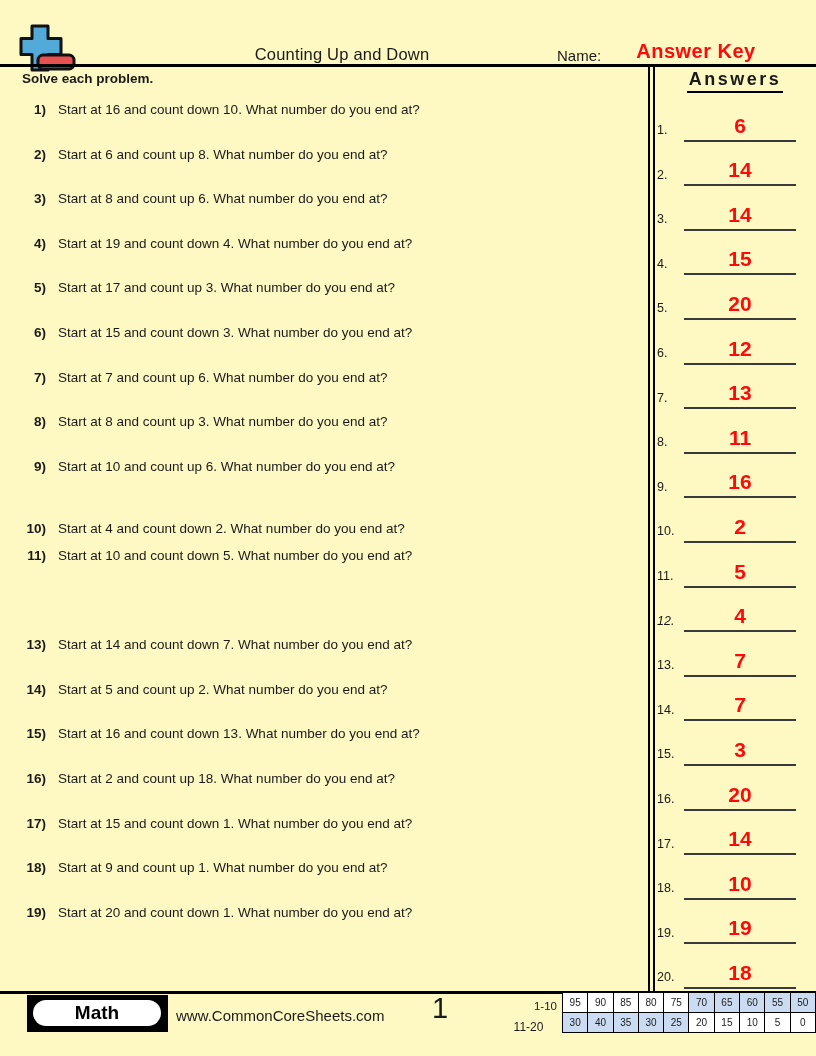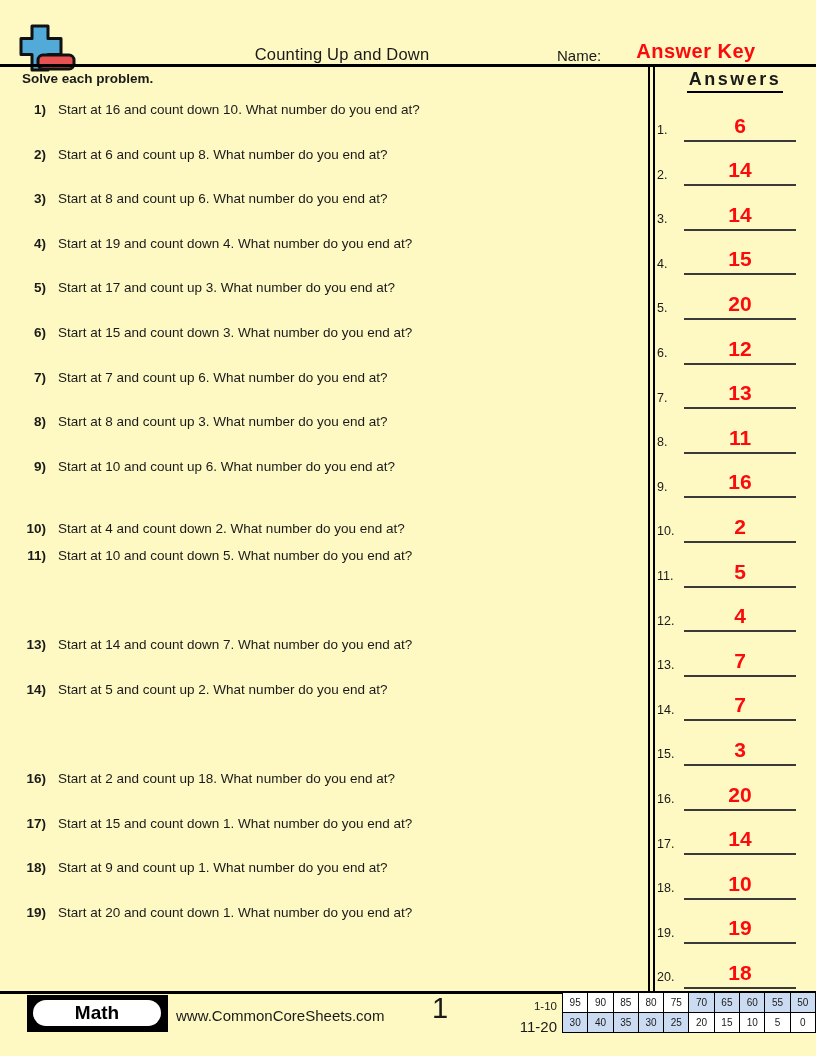--- a/index.html
+++ b/index.html
@@ -28,21 +28,21 @@
   .a-val{position:absolute;left:684px;width:112px;text-align:center;font-size:21px;font-weight:bold;line-height:24px;}
   .a-line{position:absolute;left:684px;width:112px;height:0;border-top:2px solid #3a3a3a;}
   
   .footer-line{position:absolute;left:0;top:991px;width:816px;height:3px;background:#000;}
   .math-badge{position:absolute;left:27px;top:995px;width:141px;height:37px;background:#000;}
   .math-pill{position:absolute;left:6px;top:5px;right:7px;bottom:6px;background:#fff;border-radius:14px;
              display:flex;align-items:center;justify-content:center;font-size:19px;font-weight:bold;color:#000;}
   .website{position:absolute;left:176px;top:1007px;font-size:15px;}
   .page-num{position:absolute;left:410px;top:992px;width:60px;text-align:center;font-size:29px;}
   .score-label-1{position:absolute;left:500px;top:996px;width:57px;height:20px;font-size:11.5px;text-align:right;line-height:20px;}
-  .score-label-2{position:absolute;left:500px;top:1017px;width:57px;height:20px;font-size:15px;text-align:right;line-height:20px;}
+  .score-label-2{position:absolute;left:500px;top:1017px;width:57px;height:20px;font-size:12px;text-align:center;line-height:20px;}
   table.score{position:absolute;left:562px;top:992px;border-collapse:collapse;}
   table.score td{width:23px;height:19px;border:1.5px solid #000;font-size:10px;text-align:center;padding:0 3px;background:#fff;}
 </style>
 </head>
 <body>
 
 <div class="page">
 
   <svg class="logo" viewBox="0 0 58 50">
     <path d="M13 2 h16 v12.5 h13 v16 h-13 v15.5 h-16 v-15.5 h-11 v-16 h11 z" stroke="#111" stroke-width="3" stroke-linejoin="round" fill="#52aad8"></path>
@@ -66,20 +66,21 @@
       <div class="q-row" style="top: 234.8px;"><span class="q-num">4)</span><span class="q-text">Start at 19 and count down 4. What number do you end at?</span></div>
       <div class="q-row" style="top: 279.4px;"><span class="q-num">5)</span><span class="q-text">Start at 17 and count up 3. What number do you end at?</span></div>
       <div class="q-row" style="top: 324px;"><span class="q-num">6)</span><span class="q-text">Start at 15 and count down 3. What number do you end at?</span></div>
       <div class="q-row" style="top: 368.6px;"><span class="q-num">7)</span><span class="q-text">Start at 7 and count up 6. What number do you end at?</span></div>
       <div class="q-row" style="top: 413.2px;"><span class="q-num">8)</span><span class="q-text">Start at 8 and count up 3. What number do you end at?</span></div>
       <div class="q-row" style="top: 457.8px;"><span class="q-num">9)</span><span class="q-text">Start at 10 and count up 6. What number do you end at?</span></div>
       <div class="q-row" style="top: 520px;"><span class="q-num">10)</span><span class="q-text">Start at 4 and count down 2. What number do you end at?</span></div>
       <div class="q-row" style="top: 547px;"><span class="q-num">11)</span><span class="q-text">Start at 10 and count down 5. What number do you end at?</span></div>
       <div class="q-row" style="top: 636.2px;"><span class="q-num">13)</span><span class="q-text">Start at 14 and count down 7. What number do you end at?</span></div>
       <div class="q-row" style="top: 680.8px;"><span class="q-num">14)</span><span class="q-text">Start at 5 and count up 2. What number do you end at?</span></div>
+      <div class="q-row" style="top: 725.4px;"><span class="q-num">15)</span><span class="q-text">Start at 16 and count down 13. What number do you end at?</span></div>
       <div class="q-row" style="top: 770px;"><span class="q-num">16)</span><span class="q-text">Start at 2 and count up 18. What number do you end at?</span></div>
       <div class="q-row" style="top: 814.6px;"><span class="q-num">17)</span><span class="q-text">Start at 15 and count down 1. What number do you end at?</span></div>
       <div class="q-row" style="top: 859.2px;"><span class="q-num">18)</span><span class="q-text">Start at 9 and count up 1. What number do you end at?</span></div>
       <div class="q-row" style="top: 903.8px;"><span class="q-num">19)</span><span class="q-text">Start at 20 and count down 1. What number do you end at?</span></div>
     </div>
 
   <div class="answers-col">
       <div class="a-num" style="top: 123px;">1.</div>
       <div class="a-val" style="top: 113.5px; color: rgb(251, 11, 11);">6</div>
       <div class="a-line" style="top: 139.5px;"></div>
@@ -106,21 +107,21 @@
       <div class="a-line" style="top: 451.7px;"></div>
       <div class="a-num" style="top: 479.8px;">9.</div>
       <div class="a-val" style="top: 470.3px; color: rgb(251, 11, 11);">16</div>
       <div class="a-line" style="top: 496.3px;"></div>
       <div class="a-num" style="top: 524.4px;">10.</div>
       <div class="a-val" style="top: 514.9px; color: rgb(251, 11, 11);">2</div>
       <div class="a-line" style="top: 540.9px;"></div>
       <div class="a-num" style="top: 569px;">11.</div>
       <div class="a-val" style="top: 559.5px; color: rgb(251, 11, 11);">5</div>
       <div class="a-line" style="top: 585.5px;"></div>
-      <div class="a-num" style="top: 613.6px;">12.</div>
+      <div class="a-num" style="top: 613.6px; font-style: italic;">12.</div>
       <div class="a-val" style="top: 604.1px; color: rgb(251, 11, 11);">4</div>
       <div class="a-line" style="top: 630.1px;"></div>
       <div class="a-num" style="top: 658.2px;">13.</div>
       <div class="a-val" style="top: 648.7px; color: rgb(251, 11, 11);">7</div>
       <div class="a-line" style="top: 674.7px;"></div>
       <div class="a-num" style="top: 702.8px;">14.</div>
       <div class="a-val" style="top: 693.3px; color: rgb(251, 11, 11);">7</div>
       <div class="a-line" style="top: 719.3px;"></div>
       <div class="a-num" style="top: 747.4px;">15.</div>
       <div class="a-val" style="top: 737.9px; color: rgb(251, 11, 11);">3</div>

